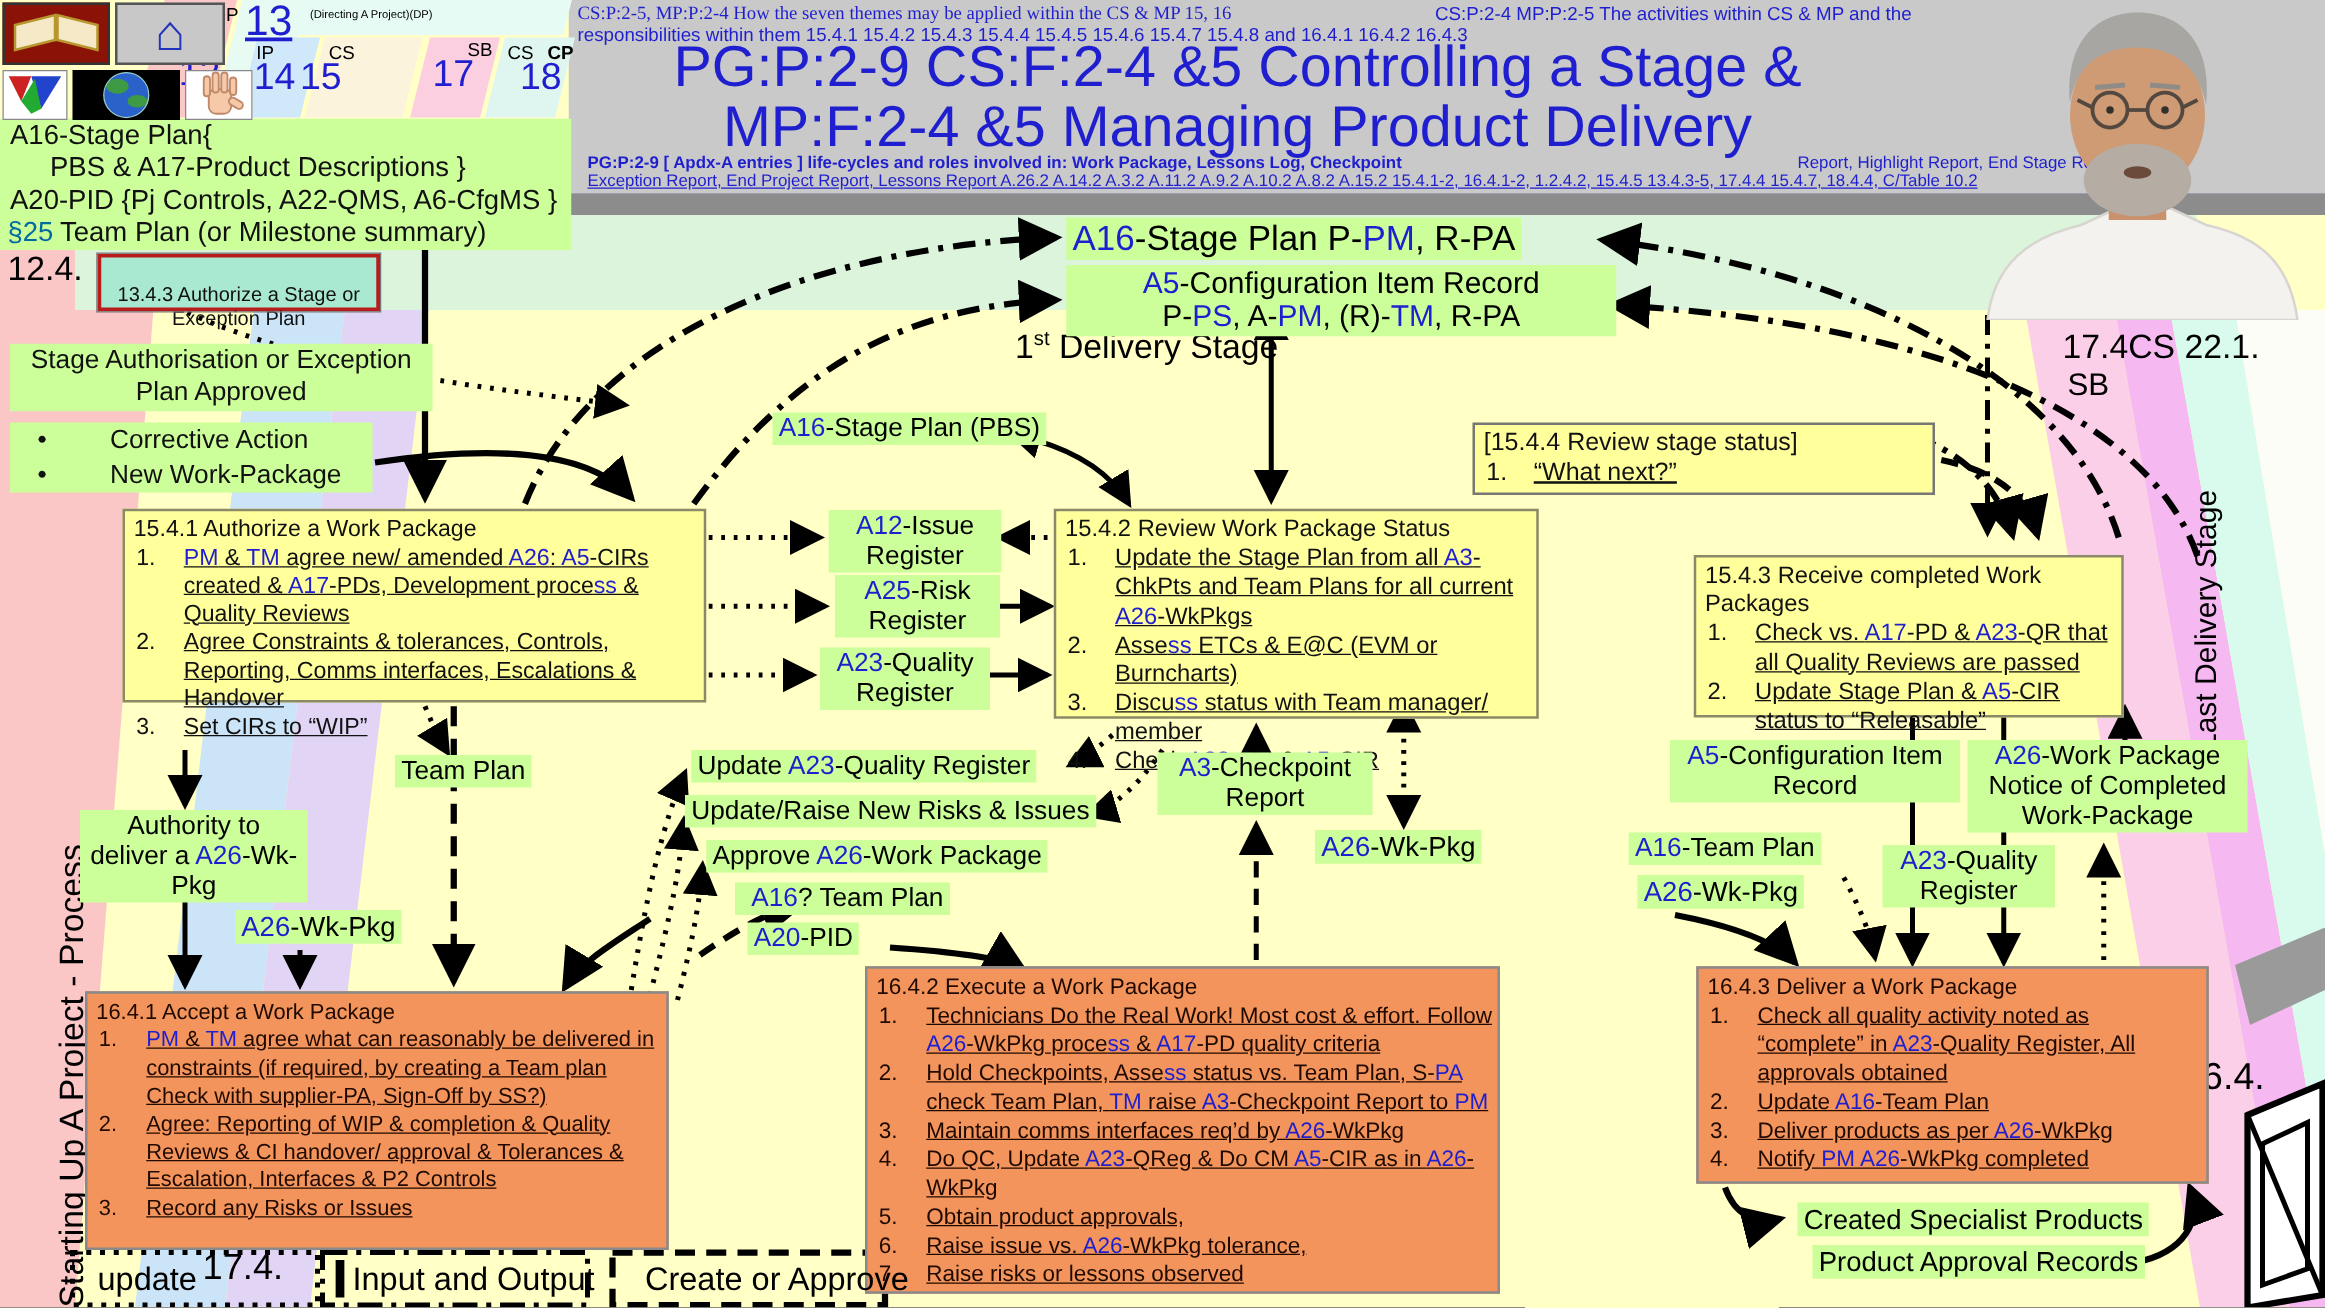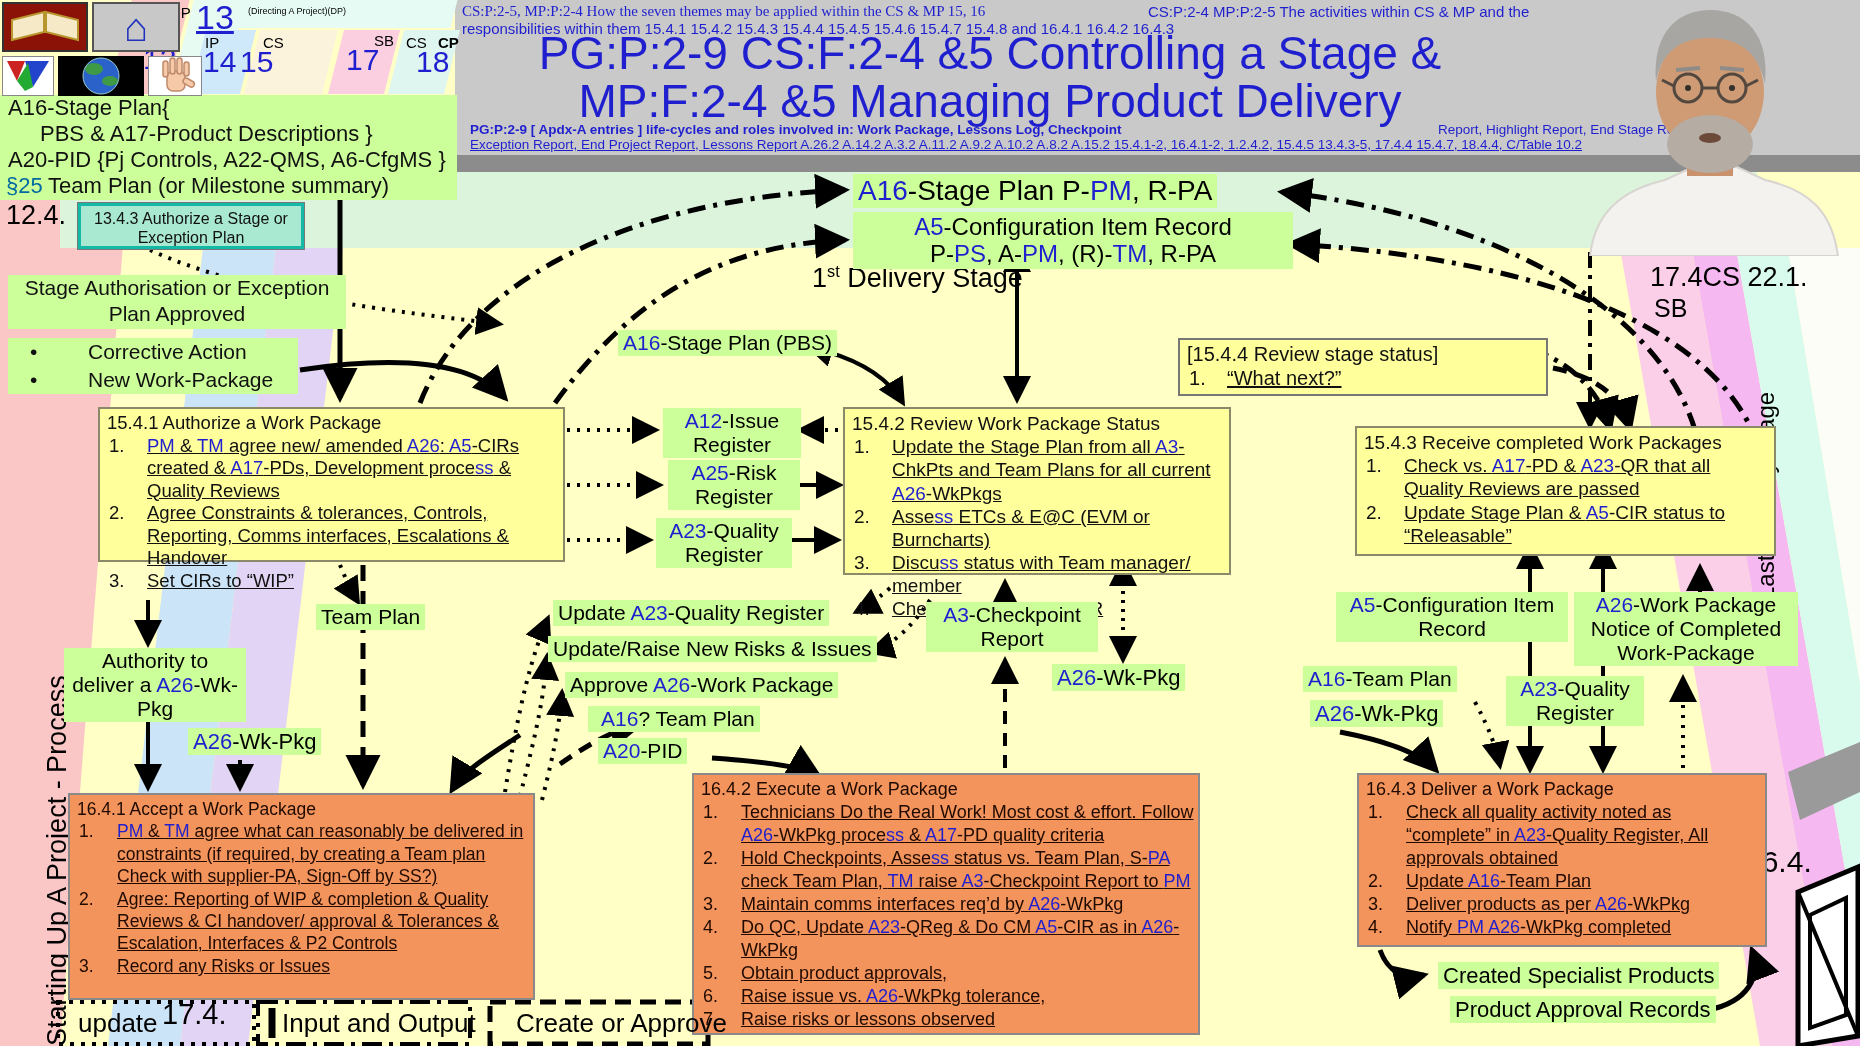--- a/index.html
+++ b/index.html
@@ -32,22 +32,22 @@
   .gmulti{white-space:normal;text-align:center;}
   
   .ybox{position:absolute;background:#FFFF9C;border:2px solid #8a8a6a;z-index:4;box-sizing:border-box;
         font-size:19px;line-height:1.22;color:#111;}
   .obox{position:absolute;background:#F2945B;border:2px solid #8a8a8a;z-index:4;box-sizing:border-box;
         font-size:18px;line-height:1.28;color:#200a00;}
   .btitle{padding:3px 0 0 7px;}
   ol.itms{list-style:none;counter-reset:li;margin:0;padding:0;text-decoration:underline;}
   ol.itms li{counter-increment:li;position:relative;padding-left:47px;padding-right:4px;}
   ol.itms li::before{content:counter(li) ".";position:absolute;left:9px;}
-  .tealbox{position:absolute;background:#A9E9D2;border:3px solid #14b8a6;outline:1px solid #777;
-           text-align:center;font-size:16px;line-height:1.2;z-index:4;box-sizing:border-box;padding-top:3px;}
+  .tealbox{position:absolute;background:#A9E9D2;border:3px solid #b91c1c;outline:1px solid #777;
+           text-align:center;font-size:16px;line-height:1.2;z-index:4;box-sizing:border-box;padding-top:21px;}
   .trigger{position:absolute;background:#CCFF99;text-align:center;font-size:21px;line-height:1.25;z-index:4;}
   .vtext{position:absolute;writing-mode:vertical-rl;transform:rotate(180deg);color:#000;z-index:4;}
   .bignum{position:absolute;color:#000;z-index:4;white-space:nowrap;}
   .legend-label{position:absolute;font-size:26px;color:#000;z-index:5;white-space:nowrap;}
   svg.overlay{position:absolute;left:0;top:0;z-index:3;}
 </style>
 </head>
 <body>
 
 <div id="stage">
@@ -182,21 +182,21 @@
   <div class="ybox" style="left:843px;top:407px;width:388px;height:168px;">
     <div class="btitle">15.4.2 Review Work Package Status</div>
     <ol class="itms">
       <li>Update the Stage Plan from all <span class="bl">A3</span>-ChkPts and Team Plans for all current <span class="bl">A26</span>-WkPkgs</li>
       <li>Asse<span class="bl">ss</span> ETCs &amp; E@C (EVM or Burncharts)</li>
       <li>Discu<span class="bl">ss</span> status with Team manager/ member</li>
       <li>Check <span class="bl">A23</span>-QR &amp; <span class="bl">A5</span>-CIR</li>
     </ol>
   </div>
 
-  <div class="ybox" style="left:1355px;top:426px;width:421px;height:130px;">
+  <div class="ybox" style="left:1355px;top:444px;width:344px;height:130px;">
     <div class="btitle">15.4.3 Receive completed Work Packages</div>
     <ol class="itms">
       <li>Check vs. <span class="bl">A17</span>-PD &amp; <span class="bl">A23</span>-QR that all Quality Reviews are passed</li>
       <li>Update Stage Plan &amp; <span class="bl">A5</span>-CIR status to “Releasable”</li>
     </ol>
   </div>
 
   <div class="ybox" style="left:1178px;top:338px;width:370px;height:58px;font-size:20px;border-color:#777;">
     <div class="btitle" style="padding-top:2px;">[15.4.4 Review stage status]</div>
     <ol class="itms">

